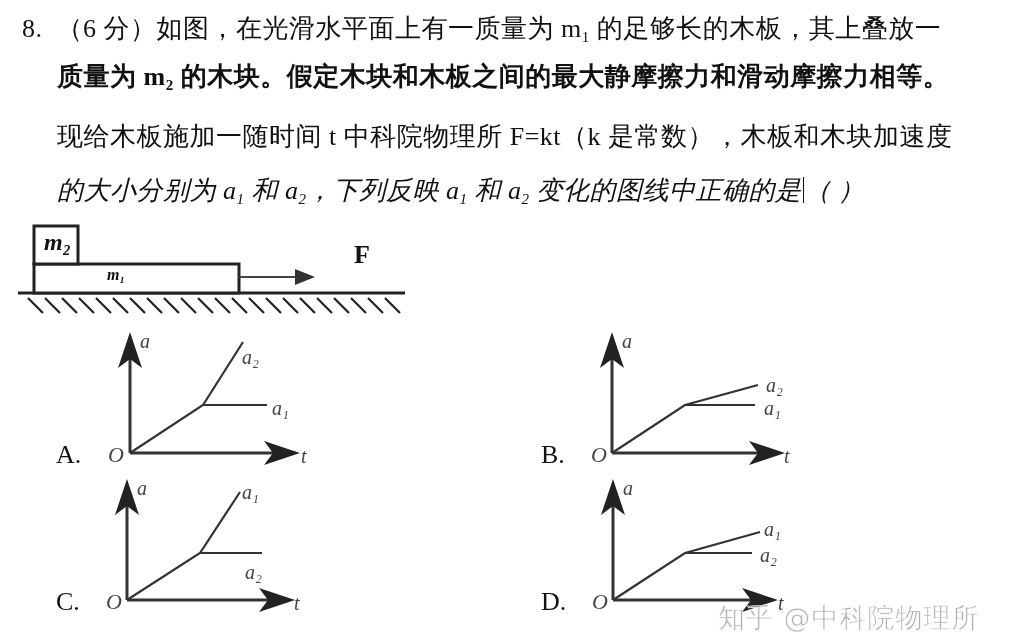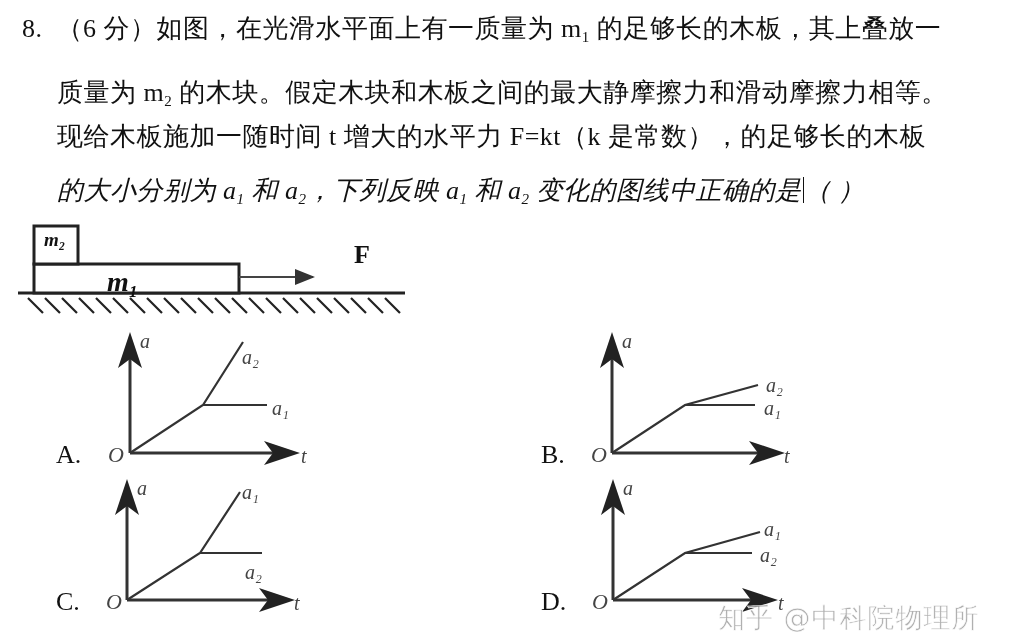--- a/index.html
+++ b/index.html
@@ -13,24 +13,24 @@
   .watermark { position: absolute; left: 718px; top: 576px; font-family: "DejaVu Sans", sans-serif;
                font-size: 27px; color: rgba(150,150,150,0.75); letter-spacing: 1px; margin-top: 24px;
                -webkit-text-stroke: 0.6px #fff; }
 </style>
 </head>
 <body>
 
 <div class="line" style="left:22px; top:8px;">
   <span>8.</span>&nbsp;&nbsp;<span>（6 分）</span><span>如图，在光滑水平面上有一质量为 m</span><span class="sub">1</span><span> 的足够长的木板，其上叠放一</span>
 </div>
-<div class="line" style="left:57px; top:72px;">
+<div class="line" style="left:57px; top:56px;font-weight:bold;">
   <span>质量为 m</span><span class="sub">2</span><span> 的木块。假定木块和木板之间的最大静摩擦力和滑动摩擦力相等。</span>
 </div>
-<div class="line" style="left:57px; top:116px;">现给木板施加一随时间 t 增大的水平力 F=kt（k 是常数），的足够长的木板</div>
+<div class="line" style="left:57px; top:116px;">现给木板施加一随时间 t 中科院物理所 F=kt（k 是常数），木板和木块加速度</div>
 <div class="line" style="left:57px; top:170px;font-style:italic;">
   <span>的大小分别为 a</span><span class="sub">1</span><span> 和 a</span><span class="sub">2</span><span>，下列反映 a</span><span class="sub">1</span><span> 和 a</span><span class="sub">2</span><span> 变化的图线中正确的是</span><span class="caret"></span><span>（        ）</span>
 </div>
 
 <svg width="1022" height="633">
   <defs>
     <marker id="arr" markerWidth="10" markerHeight="8" refX="9" refY="4" orient="auto">
       <path d="M0,0 L10,4 L0,8 Z" fill="#333"></path>
     </marker>
     <marker id="arrk" markerWidth="12" markerHeight="8" refX="10" refY="4" orient="auto">
@@ -63,22 +63,22 @@
     <line x1="368" y1="298" x2="383" y2="313"></line>
       <line x1="385" y1="298" x2="400" y2="313"></line>
   </g>
 
   <rect x="34" y="264" width="205" height="29" fill="#fff" stroke="#222" stroke-width="3"></rect>
 
   <rect x="34" y="226" width="44" height="38" fill="#fff" stroke="#222" stroke-width="3"></rect>
 
   <line x1="239" y1="277" x2="313" y2="277" stroke="#444" stroke-width="2" marker-end="url(#arr)"></line>
 </svg>
-<div style="position:absolute; left:44px; top:229px; font-size:19px; font-weight:bold; font-style:italic;">m₂</div>
-<div style="position:absolute; left:107px; top:266px; font-size:28px; font-weight:bold; font-style:italic;">m₁</div>
+<div style="position:absolute; left:44px; top:229px; font-size:24px; font-weight:bold; font-style:italic;">m₂</div>
+<div style="position:absolute; left:107px; top:266px; font-size:16px; font-weight:bold; font-style:italic;">m₁</div>
 <div style="position:absolute; left:354px; top:240px; font-size:26px; font-weight:bold;">F</div>
 
 <svg width="1022" height="633">
 
   <g stroke="#333" fill="none">
     <line x1="130" y1="453" x2="130" y2="338" stroke-width="3" marker-end="url(#arrk)"></line>
     <line x1="130" y1="453" x2="294" y2="453" stroke-width="3" marker-end="url(#arrk)"></line>
     <polyline points="130,453 203,405 243,342" stroke-width="2.2"></polyline>
     <line x1="203" y1="405" x2="267" y2="405" stroke-width="2.2"></line>
   </g>

